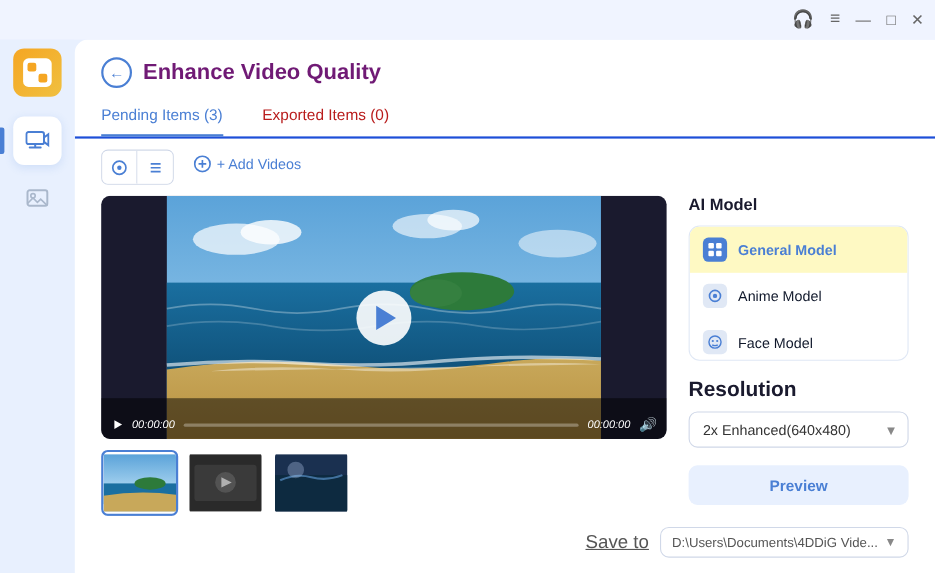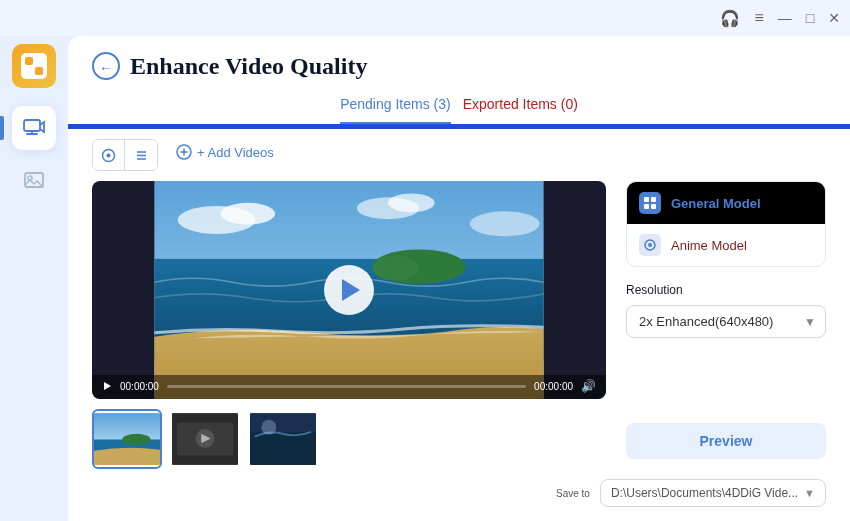--- a/index.html
+++ b/index.html
@@ -133,33 +133,31 @@
       border: 2px solid #4a7fd4;
       border-radius: 50%;
       display: flex;
       align-items: center;
       justify-content: center;
       cursor: pointer;
       color: #4a7fd4;
       font-size: 14px;
     }
     .page-title {
-      font-size: 24px;
+      font-size: 20px;
       font-weight: 700;
-      color: #0f172a;
-      font-family: Liberation Serif, serif;
+      color: #701a75;
     }
 
     
     .tabs {
       display: flex;
       padding: 10px 24px 0 24px;
-      gap: 12px;
-      border-bottom: 5px solid #1d4ed8;
-      justify-content: center;
+      gap: 36px;
+      border-bottom: 2px solid #1d4ed8;
     }
     .tab {
       padding: 6px 0 10px 0;
       font-size: 14px;
       cursor: pointer;
       color: #b91c1c;
       border-bottom: 2px solid transparent;
       font-weight: 500;
     }
     .tab.active {
@@ -255,25 +253,26 @@
       border-top: 11px solid transparent;
       border-bottom: 11px solid transparent;
       margin-left: 4px;
     }
     .video-progress-bar {
       position: absolute;
       bottom: 0;
       left: 0;
       right: 0;
       background: rgba(0,0,0,0.5);
-      padding: 4px 10px 6px 10px;
+      padding: 17px 10px 6px 10px;
       display: flex;
       align-items: center;
       gap: 8px;
       z-index: 2;
+      font-style: italic;
     }
     .progress-track {
       flex: 1;
       height: 3px;
       background: rgba(255,255,255,0.3);
       border-radius: 2px;
       position: relative;
     }
     .progress-fill {
       width: 0%;
@@ -331,44 +330,44 @@
       overflow: hidden;
       margin-bottom: 16px;
     }
     .model-item {
       display: flex;
       align-items: center;
       gap: 10px;
       padding: 10px 12px;
       cursor: pointer;
       font-size: 13px;
-      color: #7f1d1d;
+      color: #0f172a;
     }
     .model-item.active {
-      background: #000000;
+      background: #fef9c3;
       color: #4a7fd4;
       font-weight: 600;
     }
     .model-icon {
       width: 22px;
       height: 22px;
       border-radius: 5px;
       display: flex;
       align-items: center;
       justify-content: center;
       font-size: 13px;
       background: #e0e8f5;
     }
     .model-item.active .model-icon {
       background: #4a7fd4;
       color: #fff;
     }
     .resolution-title {
-      font-size: 12px;
-      font-weight: 400;
+      font-size: 19px;
+      font-weight: 700;
       color: #1a1a2e;
       margin-bottom: 8px;
     }
     .resolution-select-wrapper {
       position: relative;
       margin-bottom: 16px;
     }
     .resolution-select-wrapper select {
       width: 100%;
       padding: 8px 12px;
@@ -405,22 +404,23 @@
     
     .footer {
       display: flex;
       align-items: center;
       justify-content: flex-end;
       padding: 10px 24px 14px 24px;
       gap: 10px;
       background: #fff;
     }
     .save-to-label {
-      font-size: 10px;
+      font-size: 17px;
       color: #555;
+      text-decoration: underline;
     }
     .save-path-select {
       display: flex;
       align-items: center;
       border: 1px solid #d0d8e8;
       border-radius: 8px;
       padding: 6px 10px;
       font-size: 12px;
       color: #555;
       background: #fff;
@@ -604,20 +604,21 @@
               <rect width="70" height="55" fill="#1a3050"></rect>
               <rect x="0" y="20" width="70" height="35" fill="#0d2a40"></rect>
               <path d="M5 25 Q20 18 35 22 Q50 26 65 20" fill="none" stroke="rgba(100,160,220,0.6)" stroke-width="2"></path>
               <circle cx="20" cy="15" r="8" fill="rgba(200,220,255,0.3)"></circle>
             </svg>
           </div>
         </div>
       </div>
 
       <div class="right-panel">
+        <div class="panel-section-title">AI Model</div>
 
         <div class="ai-model-list">
           <div class="model-item active">
             <div class="model-icon">
               <svg width="14" height="14" viewBox="0 0 14 14">
                   <rect x="1" y="1" width="5" height="5" rx="1" fill="white"></rect>
                   <rect x="8" y="1" width="5" height="5" rx="1" fill="white"></rect>
                   <rect x="1" y="8" width="5" height="5" rx="1" fill="white"></rect>
                   <rect x="8" y="8" width="5" height="5" rx="1" fill="white"></rect>
                 </svg>
@@ -626,20 +627,31 @@
           </div>
           <div class="model-item">
             <div class="model-icon">
               <svg width="14" height="14" viewBox="0 0 14 14">
                   <circle cx="7" cy="7" r="5" stroke="#4a7fd4" stroke-width="1.5" fill="none"></circle>
                   <circle cx="7" cy="7" r="2" fill="#4a7fd4"></circle>
                 </svg>
             </div>
             <span>Anime Model</span>
           </div>
+          <div class="model-item">
+            <div class="model-icon">
+              <svg width="14" height="14" viewBox="0 0 14 14">
+                  <circle cx="7" cy="7" r="5.5" stroke="#4a7fd4" stroke-width="1.3" fill="none"></circle>
+                  <circle cx="5" cy="6" r="1" fill="#4a7fd4"></circle>
+                  <circle cx="9" cy="6" r="1" fill="#4a7fd4"></circle>
+                  <path d="M4.5 9.5 Q7 11 9.5 9.5" fill="none" stroke="#4a7fd4" stroke-width="1.2"></path>
+                </svg>
+            </div>
+            <span>Face Model</span>
+          </div>
         </div>
 
         <div class="resolution-title">Resolution</div>
         <div class="resolution-select-wrapper">
           <select>
             <option>2x Enhanced(640x480)</option>
             <option>4x Enhanced(1280x960)</option>
             <option>8x Enhanced(2560x1920)</option>
           </select>
           <span class="chevron">▼</span>

